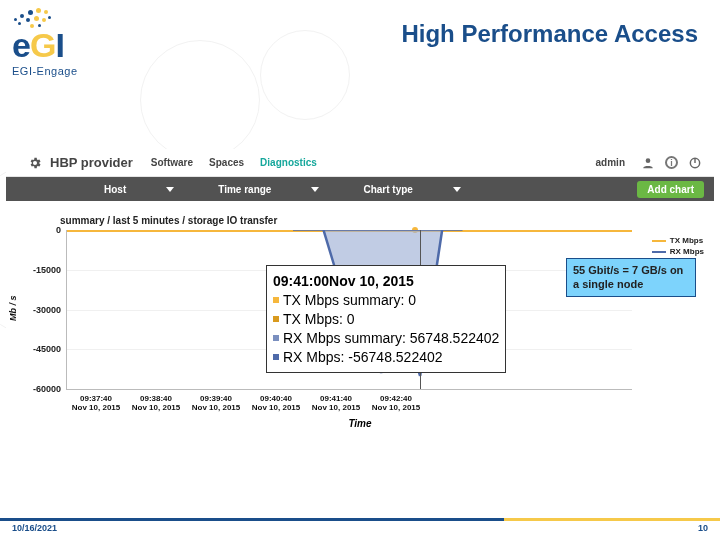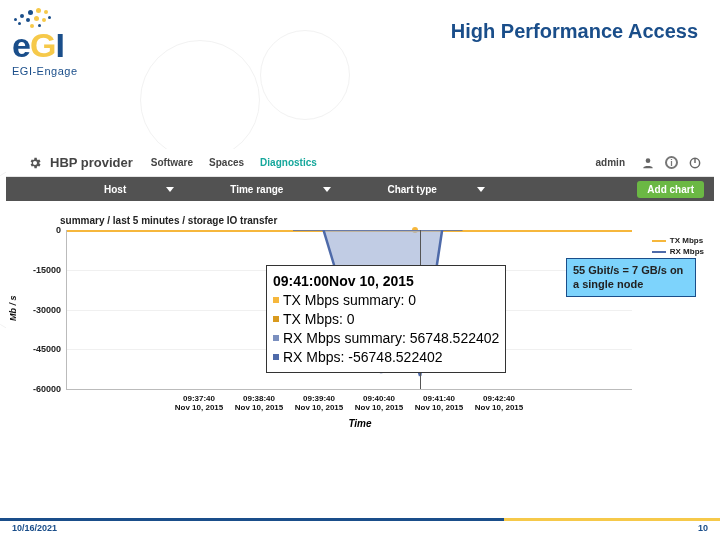--- a/index.html
+++ b/index.html
@@ -14,36 +14,36 @@
   .logo-wrap { position: absolute; left: 12px; top: 6px; z-index: 2; }
   .logo-dots { position: relative; width: 40px; height: 24px; }
   .dot { position: absolute; border-radius: 50%; }
   .d-b { background: #1a4e8a; }
   .d-y { background: #f6c94a; }
 
   .logo-text { font-size: 34px; font-weight: 700; color: #1a4e8a; margin-top: -4px; letter-spacing: -1px; }
   .logo-text .swoosh { color: #f6c94a; font-weight: bold; }
   .logo-sub { font-size: 11px; color: #1a4e8a; font-weight: 400; letter-spacing: 0.5px; }
 
-  .title { position: absolute; right: 22px; top: 20px; font-size: 20px; font-weight: 700; color: #1a4e8a; z-index: 2; }
+  .title { position: absolute; right: 22px; top: 20px; font-size: 24px; font-weight: 700; color: #1a4e8a; z-index: 2; }
 
   .app { position: absolute; left: 6px; right: 6px; top: 114px; background: #fff; z-index: 2; margin-top: 35px; }
 
   .topbar { display: flex; align-items: center; height: 28px; padding: 0 12px 0 22px; border-bottom: 1px solid #e5e5e5; font-size: 11px; font-weight: 700; color: #444; }
   .gear { width: 14px; height: 14px; margin-right: 8px; position: relative; }
   .gear svg { display: block; }
   .brand { font-size: 13px; font-weight: 800; margin-right: 18px; }
   .navlink { margin-right: 16px; font-weight: 700; font-size: 10px; }
   .navlink.active { color: #15a79b; }
   .sp { flex: 1; }
   .admin-txt { font-size: 10px; font-weight: 700; margin-right: 6px; }
   .icon-head, .icon-info, .icon-pwr { width: 14px; height: 14px; margin-left: 10px; display: inline-flex; align-items: center; justify-content: center; }
   .icon-info { border: 2px solid #777; border-radius: 50%; font-size: 9px; font-weight: 800; color: #777; width: 13px; height: 13px; }
 
-  .filterbar { display: flex; align-items: center; height: 24px; background: #525252; padding: 0 10px 0 90px; gap: 40px; }
+  .filterbar { display: flex; align-items: center; height: 24px; background: #525252; padding: 0 10px 0 90px; gap: 28px; }
   .filterbar .sel { background: #525252; color: #fff; font-size: 10px; font-weight: 700; display: flex; align-items: center; padding: 0 8px; height: 20px; position: relative; }
   .filterbar .sel .caret { margin-left: 40px; width: 0; height: 0; border-left: 4px solid transparent; border-right: 4px solid transparent; border-top: 5px solid #fff; }
   .add-chart { background: #6bb844; color: #fff; font-size: 10px; font-weight: 700; padding: 3px 10px; border-radius: 3px; margin-left: auto; }
 
   .chart-wrap { position: relative; padding: 10px 8px 0 8px; }
   .chart-title { font-size: 10px; font-weight: 700; color: #222; margin: 4px 0 4px 46px; }
 
   .y-axis-label { position: absolute; left: 2px; top: 120px; transform: rotate(-90deg); transform-origin: left top; font-size: 9px; font-weight: 700; font-style: italic; color: #111; }
   .x-axis-label { text-align: center; font-size: 10px; font-weight: 700; font-style: italic; margin-top: 6px; }
 
@@ -55,21 +55,21 @@
 
   .dip { position: absolute; left: 40%; width: 30%; top: 0; height: 148px; overflow: visible; }
   .dip svg { width: 100%; height: 100%; }
 
   .legend { position: absolute; right: -72px; top: 6px; font-size: 8px; font-weight: 700; color: #222; }
   .legend .row { display: flex; align-items: center; margin-bottom: 2px; }
   .legend .sw { width: 14px; height: 2px; margin-right: 4px; }
   .sw-tx { background: #f6b73c; }
   .sw-rx { background: #4e6aa9; }
 
-  .ticks { position: relative; margin-left: 52px; margin-right: 74px; display: flex; justify-content: center; margin-top: 4px; }
+  .ticks { position: relative; margin-left: 52px; margin-right: 74px; display: flex; justify-content: flex-start; margin-top: 4px; }
   .tick { font-size: 8px; font-weight: 700; color: #111; text-align: center; width: 60px; }
   .tick .d { display: block; }
 
   .tooltip { position: absolute; left: 260px; top: 64px; background: #fff; border: 1px solid #333; font-size: 14px; padding: 6px 6px; line-height: 1.35; z-index: 3; }
   .tooltip .hdr { font-weight: 700; }
   .tooltip .r { display: flex; align-items: center; }
   .tooltip .sq { width: 6px; height: 6px; margin-right: 4px; display: inline-block; }
   .sq-y  { background: #f6b73c; }
   .sq-y2 { background: #d99a1e; }
   .sq-b  { background: #7a8fbf; }

